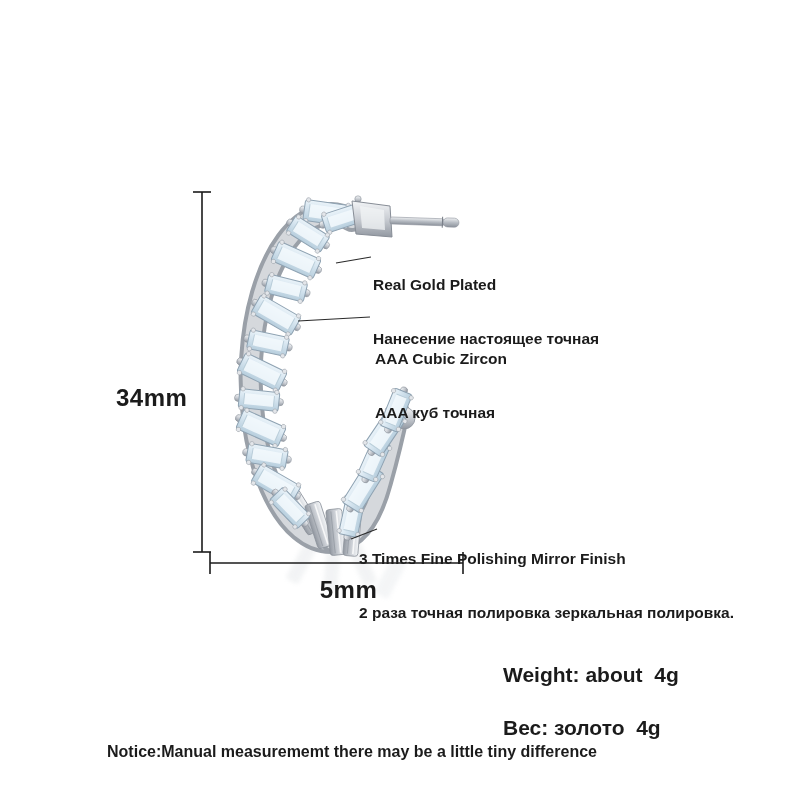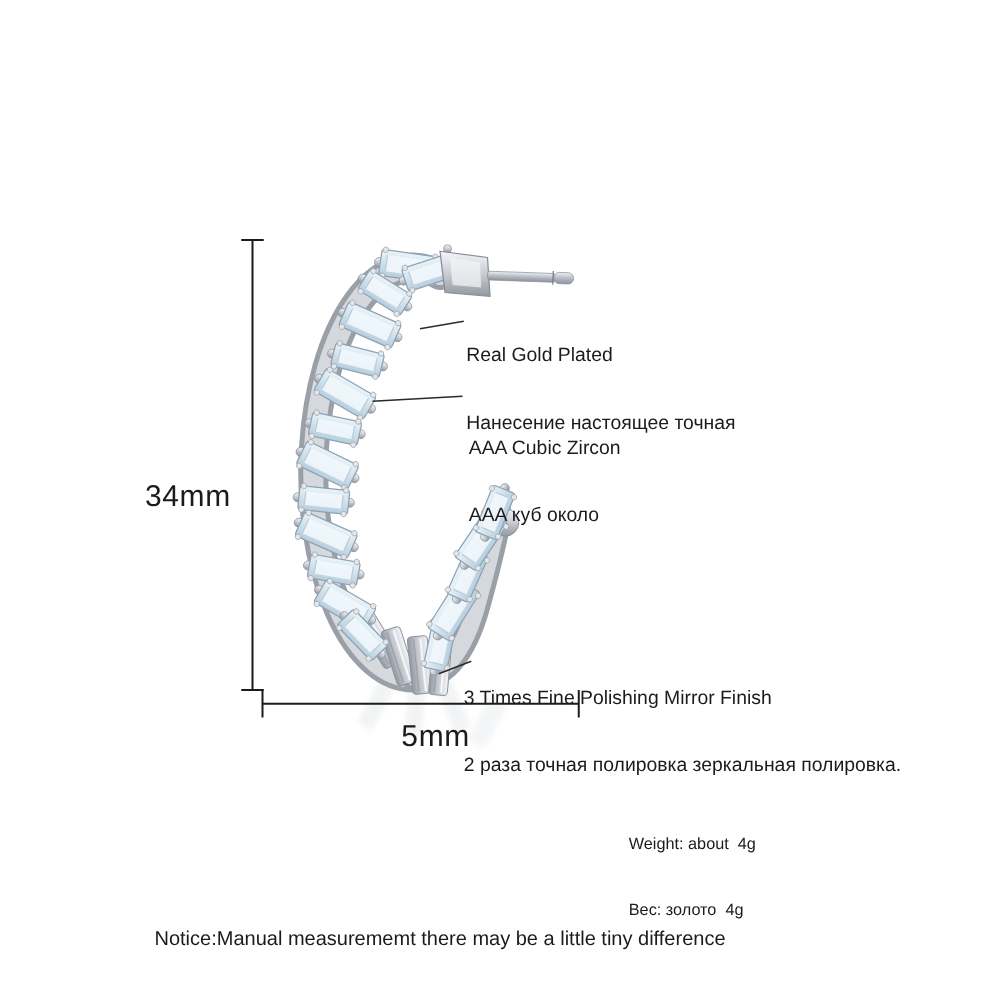--- a/index.html
+++ b/index.html
@@ -22,20 +22,21 @@
   }
   svg.artwork {
     position: absolute;
     left: 0;
     top: 0;
   }
   .txt {
     position: absolute;
     color: var(--color-text, #1b1b1b);
     white-space: pre;
+    font-weight: bold;
   }
   .dim {
     font-size: 24px;
     letter-spacing: 0.5px;
   }
   .dim-width {
     left: 222px;
     top: 576px;
     width: 253px;
     text-align: center;
@@ -43,25 +44,25 @@
   .dim-height {
     left: 116px;
     top: 384px;
   }
   .anno {
     font-size: 15.5px;
     line-height: 18px;
   }
   .anno-gold   { left: 373px; top: 240px; }
   .anno-zircon { left: 375px; top: 314px; }
-  .anno-polish { left: 371px; top: 514px; }
+  .anno-polish { left: 359px; top: 514px; }
   .weight-block {
     left: 503px;
     top: 631px;
-    font-size: 13px;
+    font-size: 21px;
     line-height: 17.5px;
   }
   .notice-block {
     left: 0px;
     top: 703px;
     width: 704px;
     text-align: center;
     font-size: 16px;
     line-height: 19.5px;
   }
@@ -391,21 +392,21 @@
   <div class="txt dim dim-height">34mm</div>
   <div class="txt dim dim-width">5mm</div>
 
   <div class="txt anno anno-gold">
     <div>Real Gold Plated</div>
     <div>Нанесение настоящее точная</div>
   </div>
 
   <div class="txt anno anno-zircon">
     <div>AAA Cubic Zircon</div>
-    <div>AAA куб около</div>
+    <div>AAA куб точная</div>
   </div>
 
   <div class="txt anno anno-polish">
     <div>3 Times Fine Polishing Mirror Finish</div>
     <div>2 раза точная полировка зеркальная полировка.</div>
   </div>
 
   <div class="txt weight-block">
     <div>Weight: about  4g</div>
     <div>Вес: золото  4g</div>

